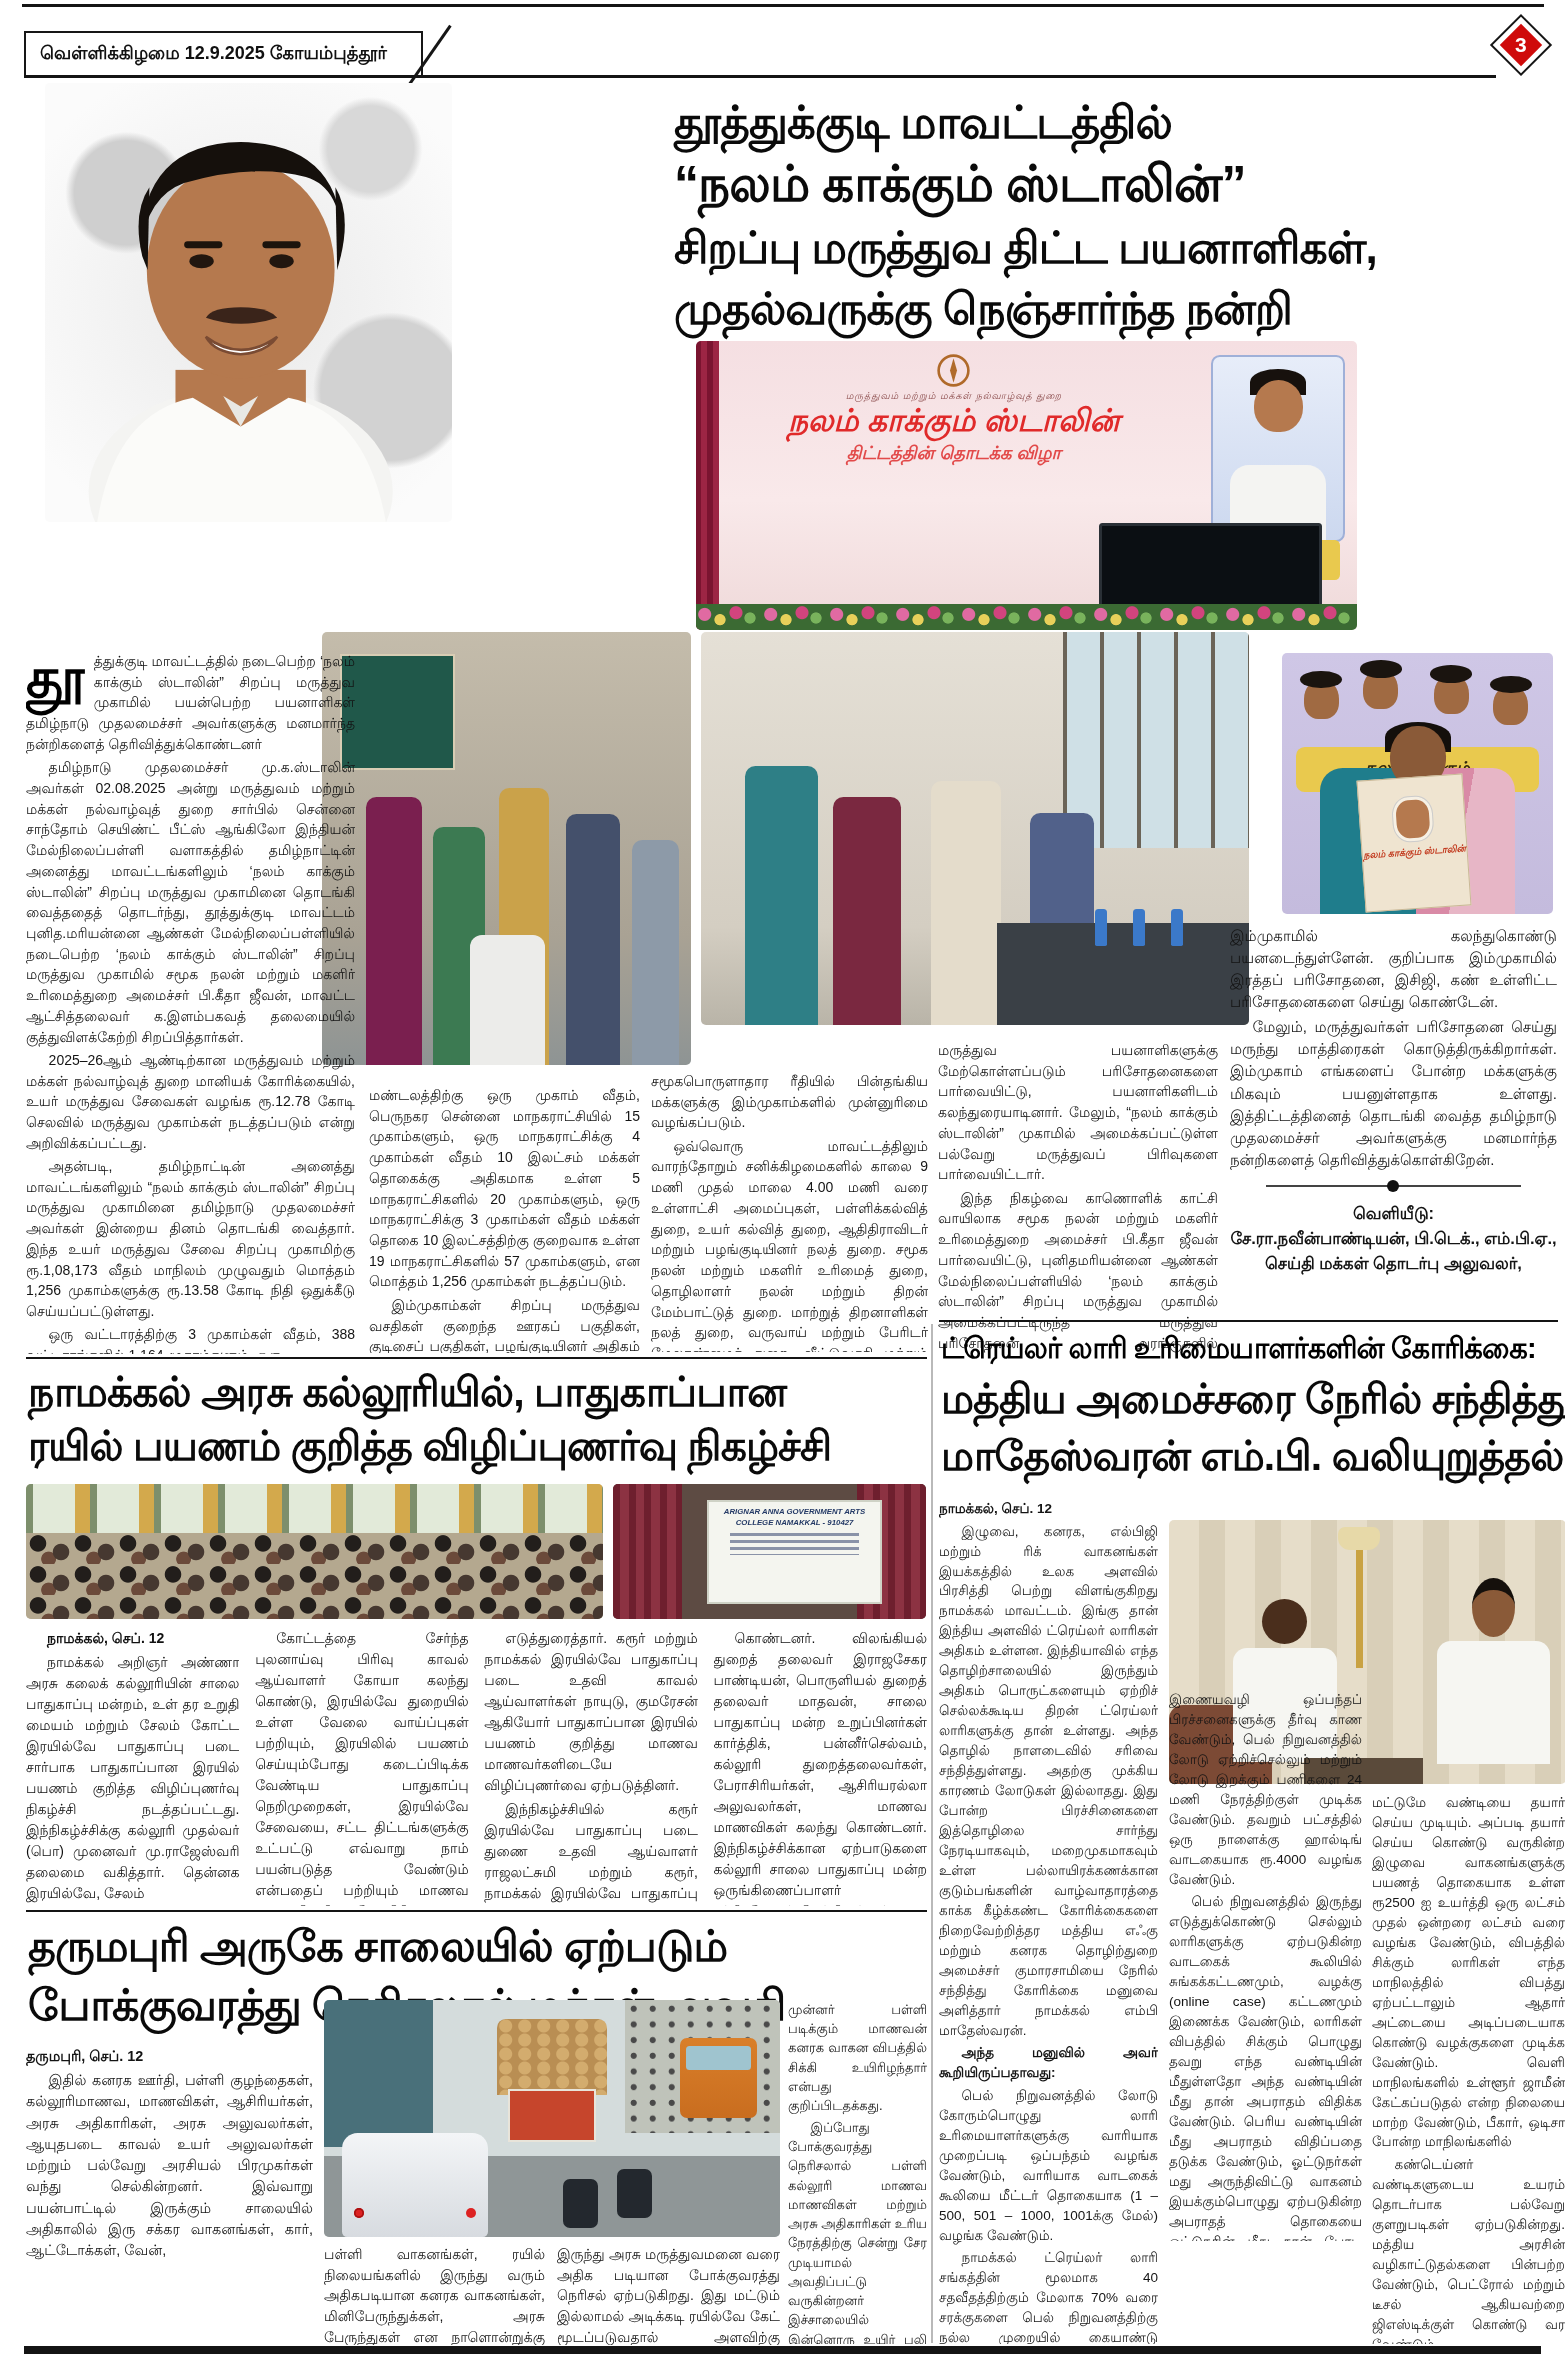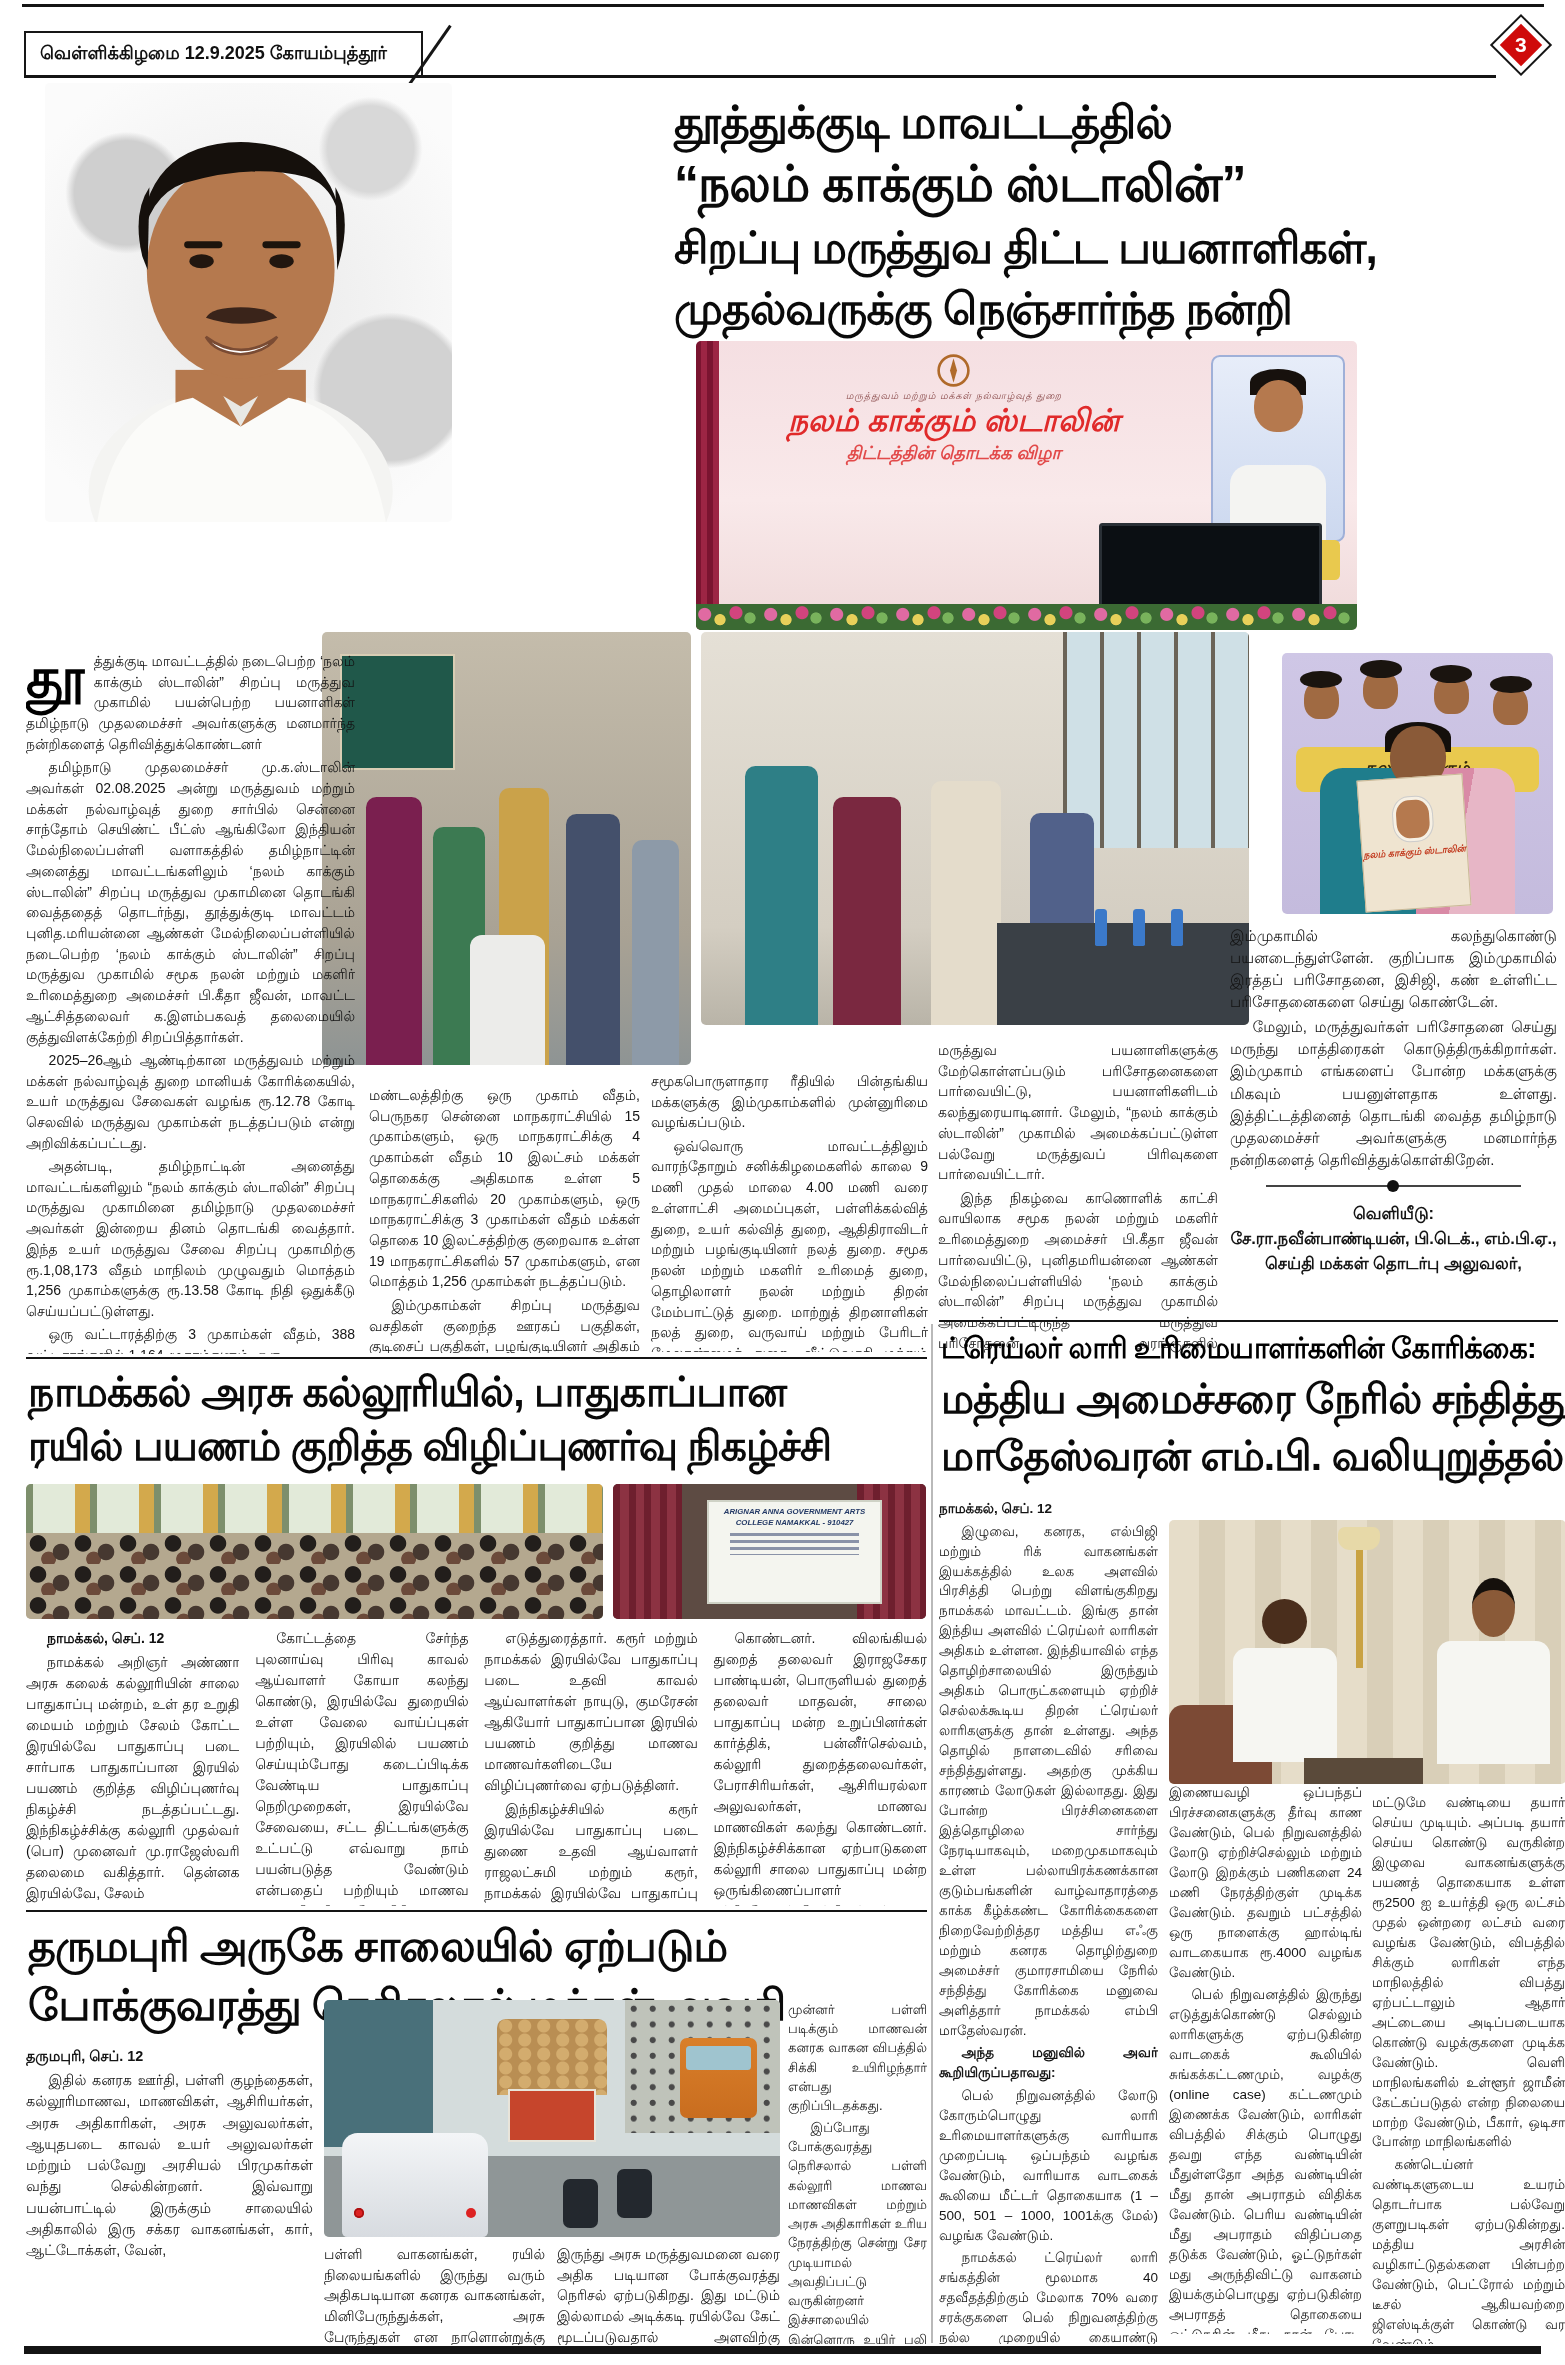--- a/index.html
+++ b/index.html
@@ -341,21 +341,21 @@
       <div class="pf-head" style="width:45px;height:45px;margin:0 auto;background:#4a2e1c;"></div>
       <div class="pf-body" style="width:104px;height:62%;margin-top:3.5px;"></div>
     </div>
     <div class="pf-man" style="right:4%;width:113px;height:78%;">
       <div class="pf-head" style="width:43px;height:47px;margin:0 auto;background:#8a5a38;border-top:12px solid #15100c;"></div>
       <div class="pf-body" style="width:113px;height:60%;margin-top:3.5px;"></div>
     </div>
     <div class="pf-table"></div>
   </div>
 
-  <div class="col" style="left:1169px;top:1783px;width:193px;height:551px;font-size:13.5px;">
+  <div class="col" style="left:1169px;top:1690px;width:193px;height:551px;font-size:13.5px;">
     <p class="noind">இணையவழி ஒப்பந்தப் பிரச்சனைகளுக்கு தீர்வு காண வேண்டும், பெல் நிறுவனத்தில் லோடு ஏற்றிச்செல்லும் மற்றும் லோடு இறக்கும் பணிகளை 24 மணி நேரத்திற்குள் முடிக்க வேண்டும். தவறும் பட்சத்தில் ஒரு நாளைக்கு ஹால்டிங் வாடகையாக ரூ.4000 வழங்க வேண்டும்.</p>
     <p>பெல் நிறுவனத்தில் இருந்து எடுத்துக்கொண்டு செல்லும் லாரிகளுக்கு ஏற்படுகின்ற வாடகைக் கூலியில் சுங்கக்கட்டணமும், வழக்கு (online case) கட்டணமும் இணைக்க வேண்டும், லாரிகள் விபத்தில் சிக்கும் பொழுது தவறு எந்த வண்டியின் மீதுள்ளதோ அந்த வண்டியின் மீது தான் அபராதம் விதிக்க வேண்டும். பெரிய வண்டியின் மீது அபராதம் விதிப்பதை தடுக்க வேண்டும், ஓட்டுநர்கள் மது அருந்திவிட்டு வாகனம் இயக்கும்பொழுது ஏற்படுகின்ற அபராதத் தொகையை ஓட்டுநரின் மீது தான் போட வேண்டும், வண்டியின் மீது வழக்கு பதியக்கூடாது, விபத்தில் சிக்கும் லாரி ஓட்டுநர் இறக்கும் பட்சத்தில் 60 வயது</p>
   </div>
   <div class="col" style="left:1372px;top:1793px;width:193px;height:551px;font-size:13.5px;">
     <p class="noind">மட்டுமே வண்டியை தயார் செய்ய முடியும். அப்படி தயார் செய்ய கொண்டு வருகின்ற இழுவை வாகனங்களுக்கு பயணத் தொகையாக உள்ள ரூ2500 ஐ உயர்த்தி ஒரு லட்சம் முதல் ஒன்றரை லட்சம் வரை வழங்க வேண்டும், விபத்தில் சிக்கும் லாரிகள் எந்த மாநிலத்தில் விபத்து ஏற்பட்டாலும் ஆதார் அட்டையை அடிப்படையாக கொண்டு வழக்குகளை முடிக்க வேண்டும். வெளி மாநிலங்களில் உள்ளூர் ஜாமீன் கேட்கப்படுதல் என்ற நிலையை மாற்ற வேண்டும், பீகார், ஒடிசா போன்ற மாநிலங்களில்</p>
     <p>கண்டெய்னர் வண்டிகளுடைய உயரம் தொடர்பாக பல்வேறு குளறுபடிகள் ஏற்படுகின்றது. மத்திய அரசின் வழிகாட்டுதல்களை பின்பற்ற வேண்டும், பெட்ரோல் மற்றும் டீசல் ஆகியவற்றை ஜிஎஸ்டிக்குள் கொண்டு வர வேண்டும்.</p>
 
   </div>
 
   <div class="h" style="left:28px;top:1922px;font-size:43px;">தருமபுரி அருகே சாலையில் ஏற்படும்</div>

